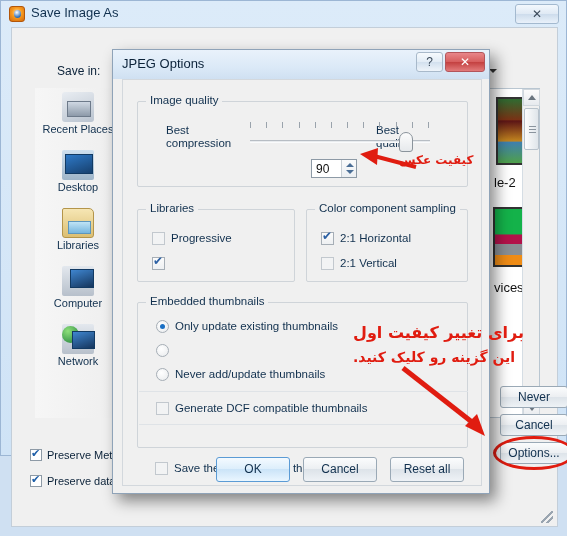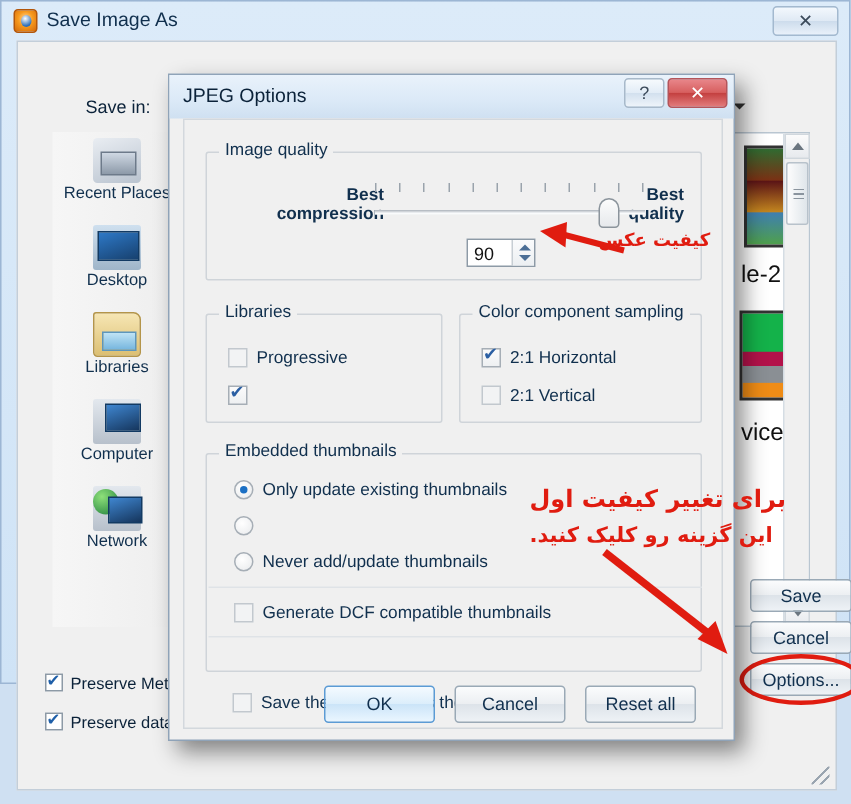--- a/index.html
+++ b/index.html
@@ -175,21 +175,21 @@
   #scroll-thumb::after{
     content:""; position:absolute; left:4px; top:17px; width:7px; height:7px;
     background: repeating-linear-gradient(180deg,#8a949e 0 1px, transparent 1px 3px);
   }
 
   .file-thumb {
     position: absolute; border: 2px solid #333; background: #111;
     overflow: hidden;
   }
   .file-name {
-    position: absolute; font-size: 16px; color: #111; white-space: nowrap;
+    position: absolute; font-size: 13px; color: #111; white-space: nowrap;
   }
 
   
   #lbl-filename { position:absolute; left:113px; top:361px; font-size:12px; color:#0b2239;}
   #lbl-savetype { position:absolute; left:113px; top:389px; font-size:12px; color:#0b2239;}
 
   .right-btn {
     position: absolute; width: 68px; height: 22px;
     font-size: 12px; color: #11304e; text-align: center; line-height: 20px;
     background: linear-gradient(180deg,#fbfcfd 0%, #eceff2 48%, #dde3e9 50%, #eef2f6 100%);
@@ -260,21 +260,21 @@
     border: 1px solid #cfd4d9; border-radius: 2px;
     background: transparent;
   }
   .group-title {
     position: absolute; top: -8px; left: 8px;
     background: #f0f0f0; padding: 0 4px;
     font-size: 11.5px; color: #11304e; white-space: nowrap;
   }
 
   #grp-quality { left: 14px; top: 21px; width: 331px; height: 86px; }
-  .q-side { position:absolute; font-size:11.5px; color:#11304e; text-align:right; line-height:13px;font-weight:bold;}
+  .q-side { position:absolute; font-size:11.5px; color:#11304e; text-align:left; line-height:13px;}
   #q-left { left: 28px; top: 22px; width: 90px; }
   #q-right { left: 238px; top: 22px; width: 80px; }
 
   #q-slider { position:absolute; left:112px; top:20px; width:180px; height:30px; }
   #q-ticks { position:absolute; left:0; top:0; width:100%; height:8px; }
   .q-tick { position:absolute; top:0; width:1px; height:6px; background:#9aa3ac; }
   #q-track {
     position:absolute; left:0; top:18px; width:100%; height:3px;
     background:#e8ebee; border-top:1px solid #b7bdc4; border-bottom:1px solid #fafbfc;
   }
@@ -409,21 +409,21 @@
       <div id="file-scroll">
         <div class="scroll-arrow up"></div>
         <div id="scroll-thumb"></div>
         <div class="scroll-arrow down"></div>
       </div>
     </div>
 
     <div id="lbl-filename">F</div>
     <div id="lbl-savetype">S</div>
 
-    <div class="right-btn" id="btn-save">Save</div>
+    <div class="right-btn" id="btn-save">Never</div>
     <div class="right-btn" id="btn-cancel">Cancel</div>
     <div class="right-btn" id="btn-options">Options...</div>
     <div id="options-highlight"></div>
 
     <div class="chk-row" id="preserve-meta">
       <span class="chk-box checked"></span><span>Preserve Metadat</span>
     </div>
     <div class="chk-row" id="preserve-db">
       <span class="chk-box checked"></span><span>Preserve databas</span>
     </div>

